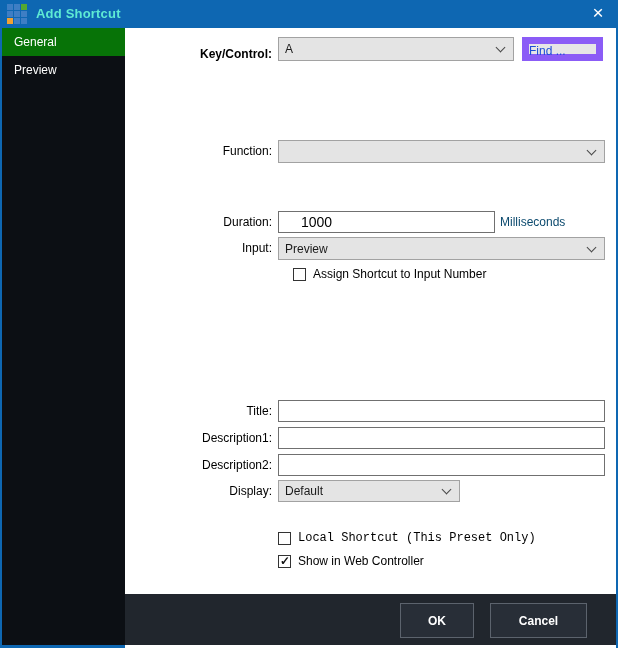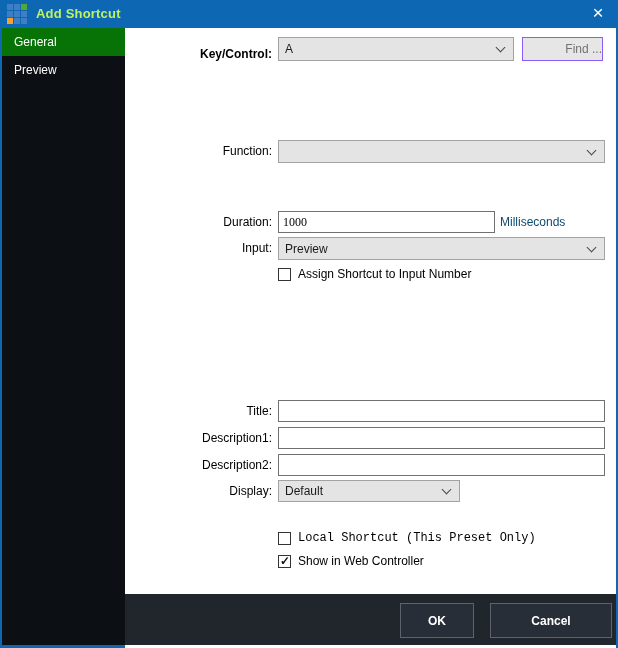--- a/index.html
+++ b/index.html
@@ -17,21 +17,21 @@
   .app-icon {
     position:absolute; left:7px; top:4px; width:20px; height:20px;
     display:grid; grid-template-columns:repeat(3,6px); grid-template-rows:repeat(3,6px); gap:1px;
   }
   .app-icon span { display:block; }
   .sq-b { background:var(--icon-blue); }
   .sq-g { background:var(--icon-green); }
   .sq-o { background:var(--icon-orange); }
   .win-title {
     position:absolute; left:36px; top:0; height:28px; line-height:28px;
-    color:#bef264; font-size:13px; font-weight:600; letter-spacing:0.2px;
+    color:#5eead4; font-size:13px; font-weight:600; letter-spacing:0.2px;
   }
   .close-btn {
     position:absolute; right:4px; top:0; width:32px; height:28px;
     color:#fff; font-size:19px; line-height:26px; text-align:center; cursor:pointer;
     font-weight:400;
   }
 
   
   .sidebar { position:absolute; left:2px; top:28px; width:123px; height:617px; background:var(--sidebar-bg); }
   .sidebar-item {
@@ -58,27 +58,27 @@
   .combo .chev {
     position:absolute; right:9px; top:50%;
     width:7px; height:7px; margin-top:-5px;
     border-right:1.4px solid #484848; border-bottom:1.4px solid #484848;
     transform:rotate(45deg);
   }
   .combo .combo-value { overflow:hidden; white-space:nowrap; }
 
   .tfield {
     position:absolute; background:#fff; border:1px solid var(--field-border);
-    font-size:12px; color:#000; padding:0 4px; outline:none;
-    font-family:Liberation Serif, serif;
+    font-size:14px; color:#000; padding:0 22px; outline:none;
+    font-family:Liberation Sans, sans-serif;
   }
 
   .btn-light {
-    position:absolute; background:#e6e6e6; border:1px solid #8b5cf6;
-    font-size:12px; color:#737373; cursor:pointer; text-align:right;
+    position:absolute; background:#e6e6e6; border:7px solid #8b5cf6;
+    font-size:12px; color:#1d4ed8; cursor:pointer; text-align:left;
     font-family:"Liberation Sans", sans-serif;
   }
 
   .unit-label { position:absolute; font-size:12px; color:#0c4a6e; }
 
   .cb-row {
     position:absolute; display:flex; align-items:center; gap:7px;
     font-size:12px; color:#000; cursor:pointer;
   }
   .cb-box {
@@ -92,21 +92,21 @@
 
   
   .footer { position:absolute; left:125px; top:594px; width:491px; height:51px; background:var(--footer-bg); }
   .btn-dark {
     position:absolute; top:9px; height:35px;
     background:var(--button-bg); border:1px solid var(--button-border);
     color:#fff; font-size:12px; font-weight:bold; cursor:pointer;
     font-family:"Liberation Sans", sans-serif;
   }
   .btn-ok { left:275px; width:74px; }
-  .btn-cancel { left:365px; width:122px; }
+  .btn-cancel { left:365px; width:97px; }
 </style>
 </head>
 <body>
 
 <div class="window">
 
   <div class="titlebar">
     <div class="app-icon">
       <span class="sq-b"></span>
         <span class="sq-b"></span>
@@ -145,21 +145,21 @@
     <div class="flabel" style="top:183px; line-height:22px;">Duration:</div>
     <input class="tfield" style="left: 153px; top: 183px; width: 217px; height: 22px;" value="1000">
     <div class="unit-label" style="left:375px; top:183px; line-height:22px;">Milliseconds</div>
 
     <div class="flabel" style="top:209px; line-height:23px;">Input:</div>
     <div class="combo" style="left:153px; top:209px; width:327px; height:23px;">
       <span class="combo-value">Preview</span>
       <span class="chev"></span>
     </div>
 
-    <div class="cb-row" style="left:153px; top:239px;">
+    <div class="cb-row" style="left:168px; top:239px;">
       <span class="cb-box"></span>
       <span>Assign Shortcut to Input Number</span>
     </div>
 
     <div class="flabel" style="top:372px; line-height:22px;">Title:</div>
     <input class="tfield" style="left: 153px; top: 372px; width: 327px; height: 22px;" value="">
 
     <div class="flabel" style="top:399px; line-height:22px;">Description1:</div>
     <input class="tfield" style="left: 153px; top: 399px; width: 327px; height: 22px;" value="">
 

